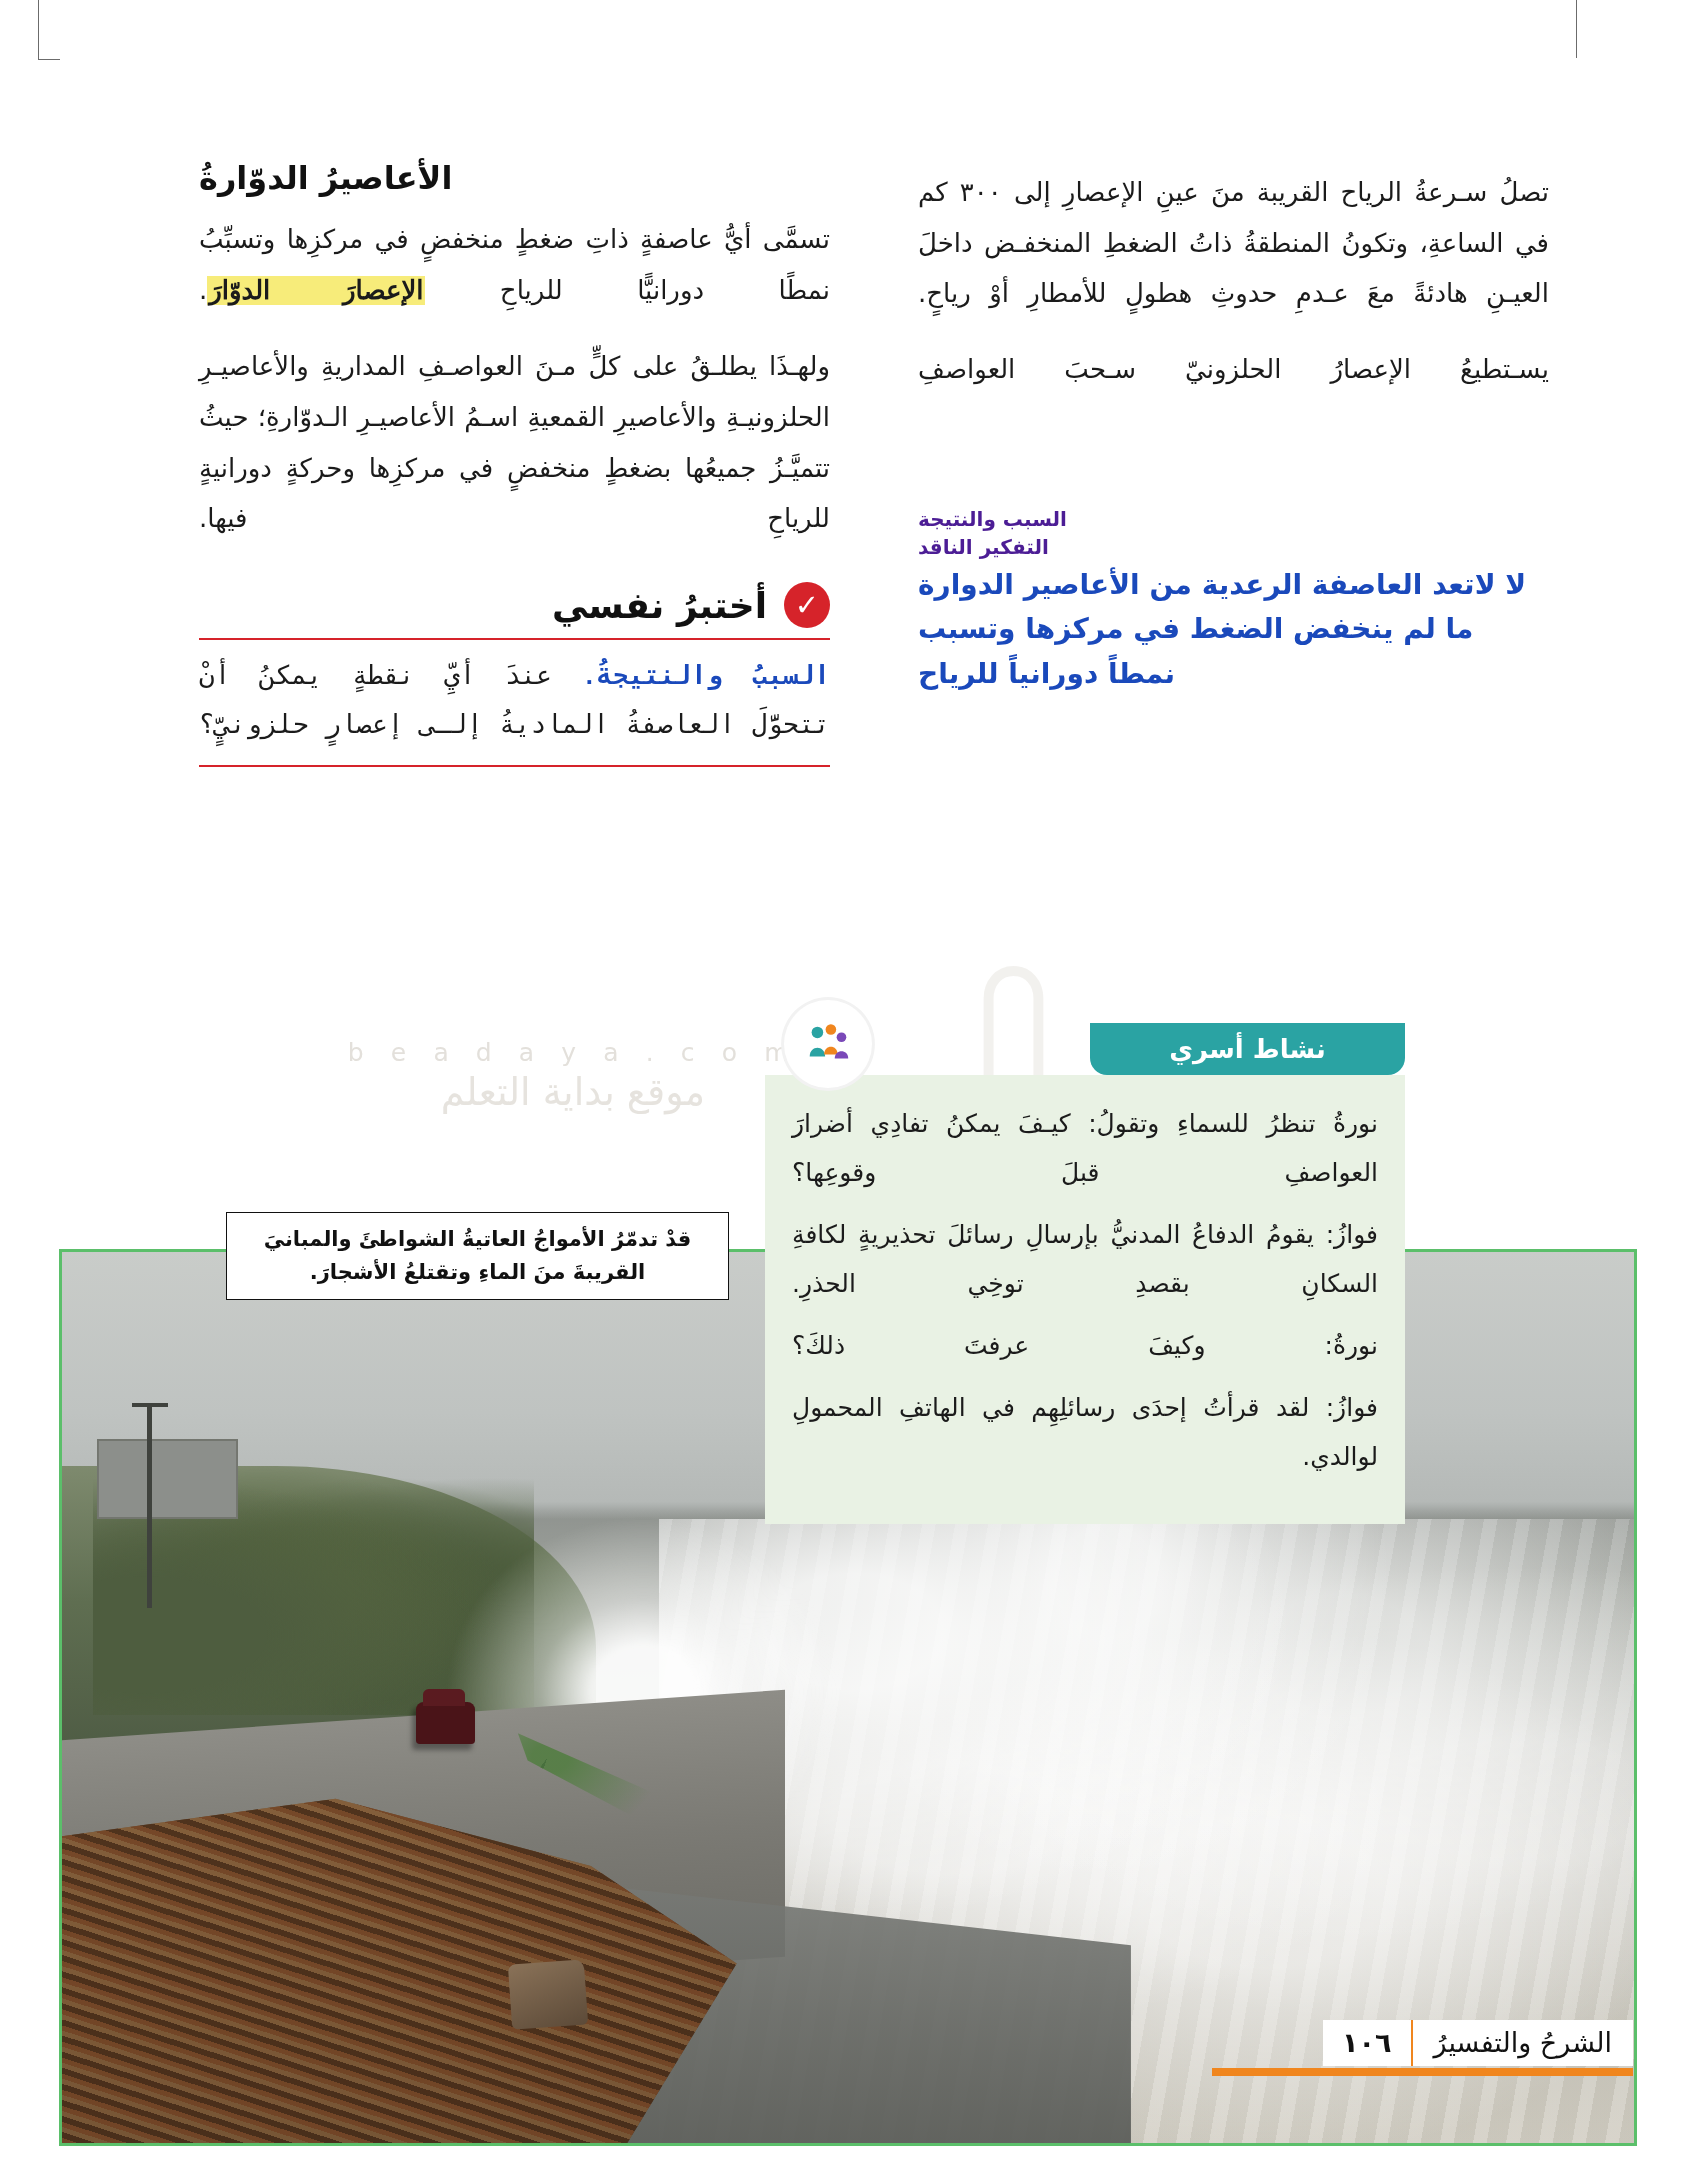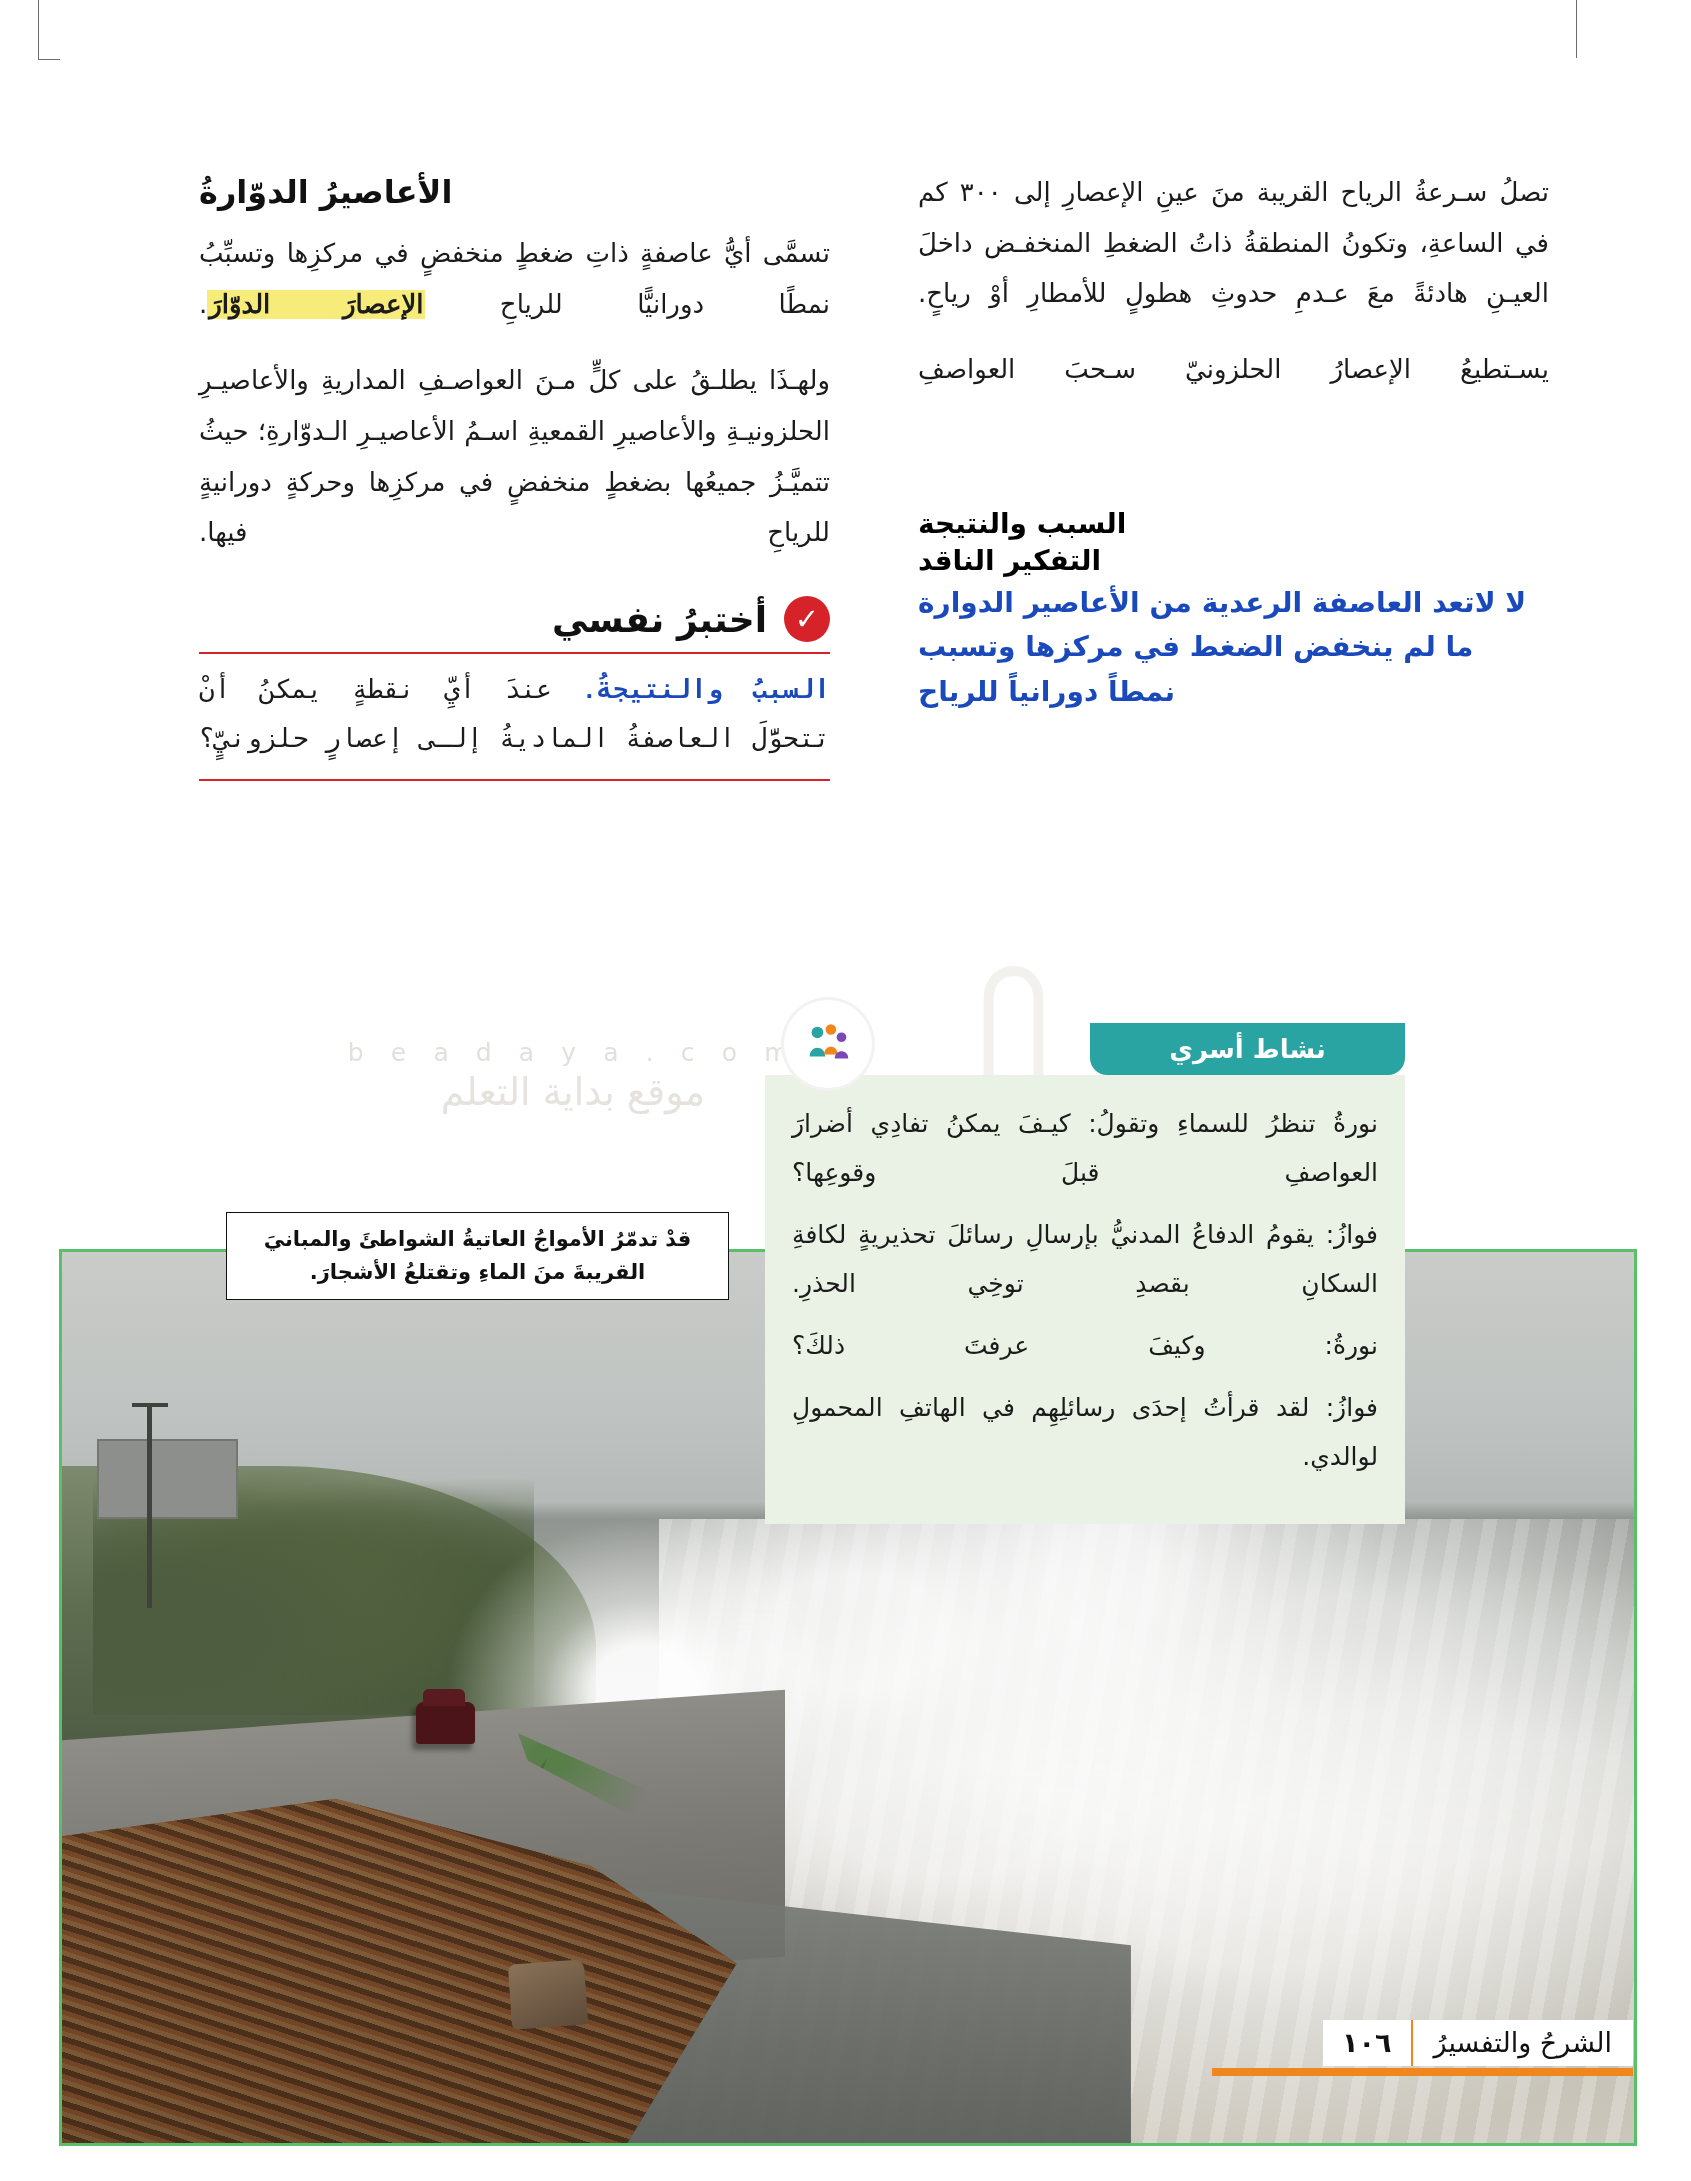--- a/index.html
+++ b/index.html
@@ -62,21 +62,21 @@
     z-index: 0;
     opacity: .55;
   }
 
   
   .col {
     position: absolute;
     z-index: 2;
   }
   .col-right { right: 143px; top: 167px; width: 631px; }
-  .col-left  { left: 199px;  top: 173px; width: 631px; }
+  .col-left  { left: 199px;  top: 159px; width: 631px; }
 
   .body-text {
     font-size: 26px;
     line-height: 1.95;
     color: #1b1b1b;
     text-align: justify;
     text-align-last: justify;
   }
   .body-text p { margin: 0 0 25px 0; }
 
@@ -99,23 +99,23 @@
   .blue-block {
     position: absolute;
     right: 143px;
     top: 507px;
     width: 631px;
     z-index: 3;
     text-align: left;
     direction: rtl;
   }
   .blue-label {
-    color: #000000;
-    font-weight: bold;
-    font-size: 28px;
+    color: #4c1d95;
+    font-weight: bold;
+    font-size: 20px;
     margin-bottom: 3.8px;
     text-align: left;
   }
   .blue-text {
     color: #1a49bb;
     font-weight: bold;
     font-size: 28px;
     line-height: 1.6;
     text-align: left;
     margin-bottom: 13.4px;

